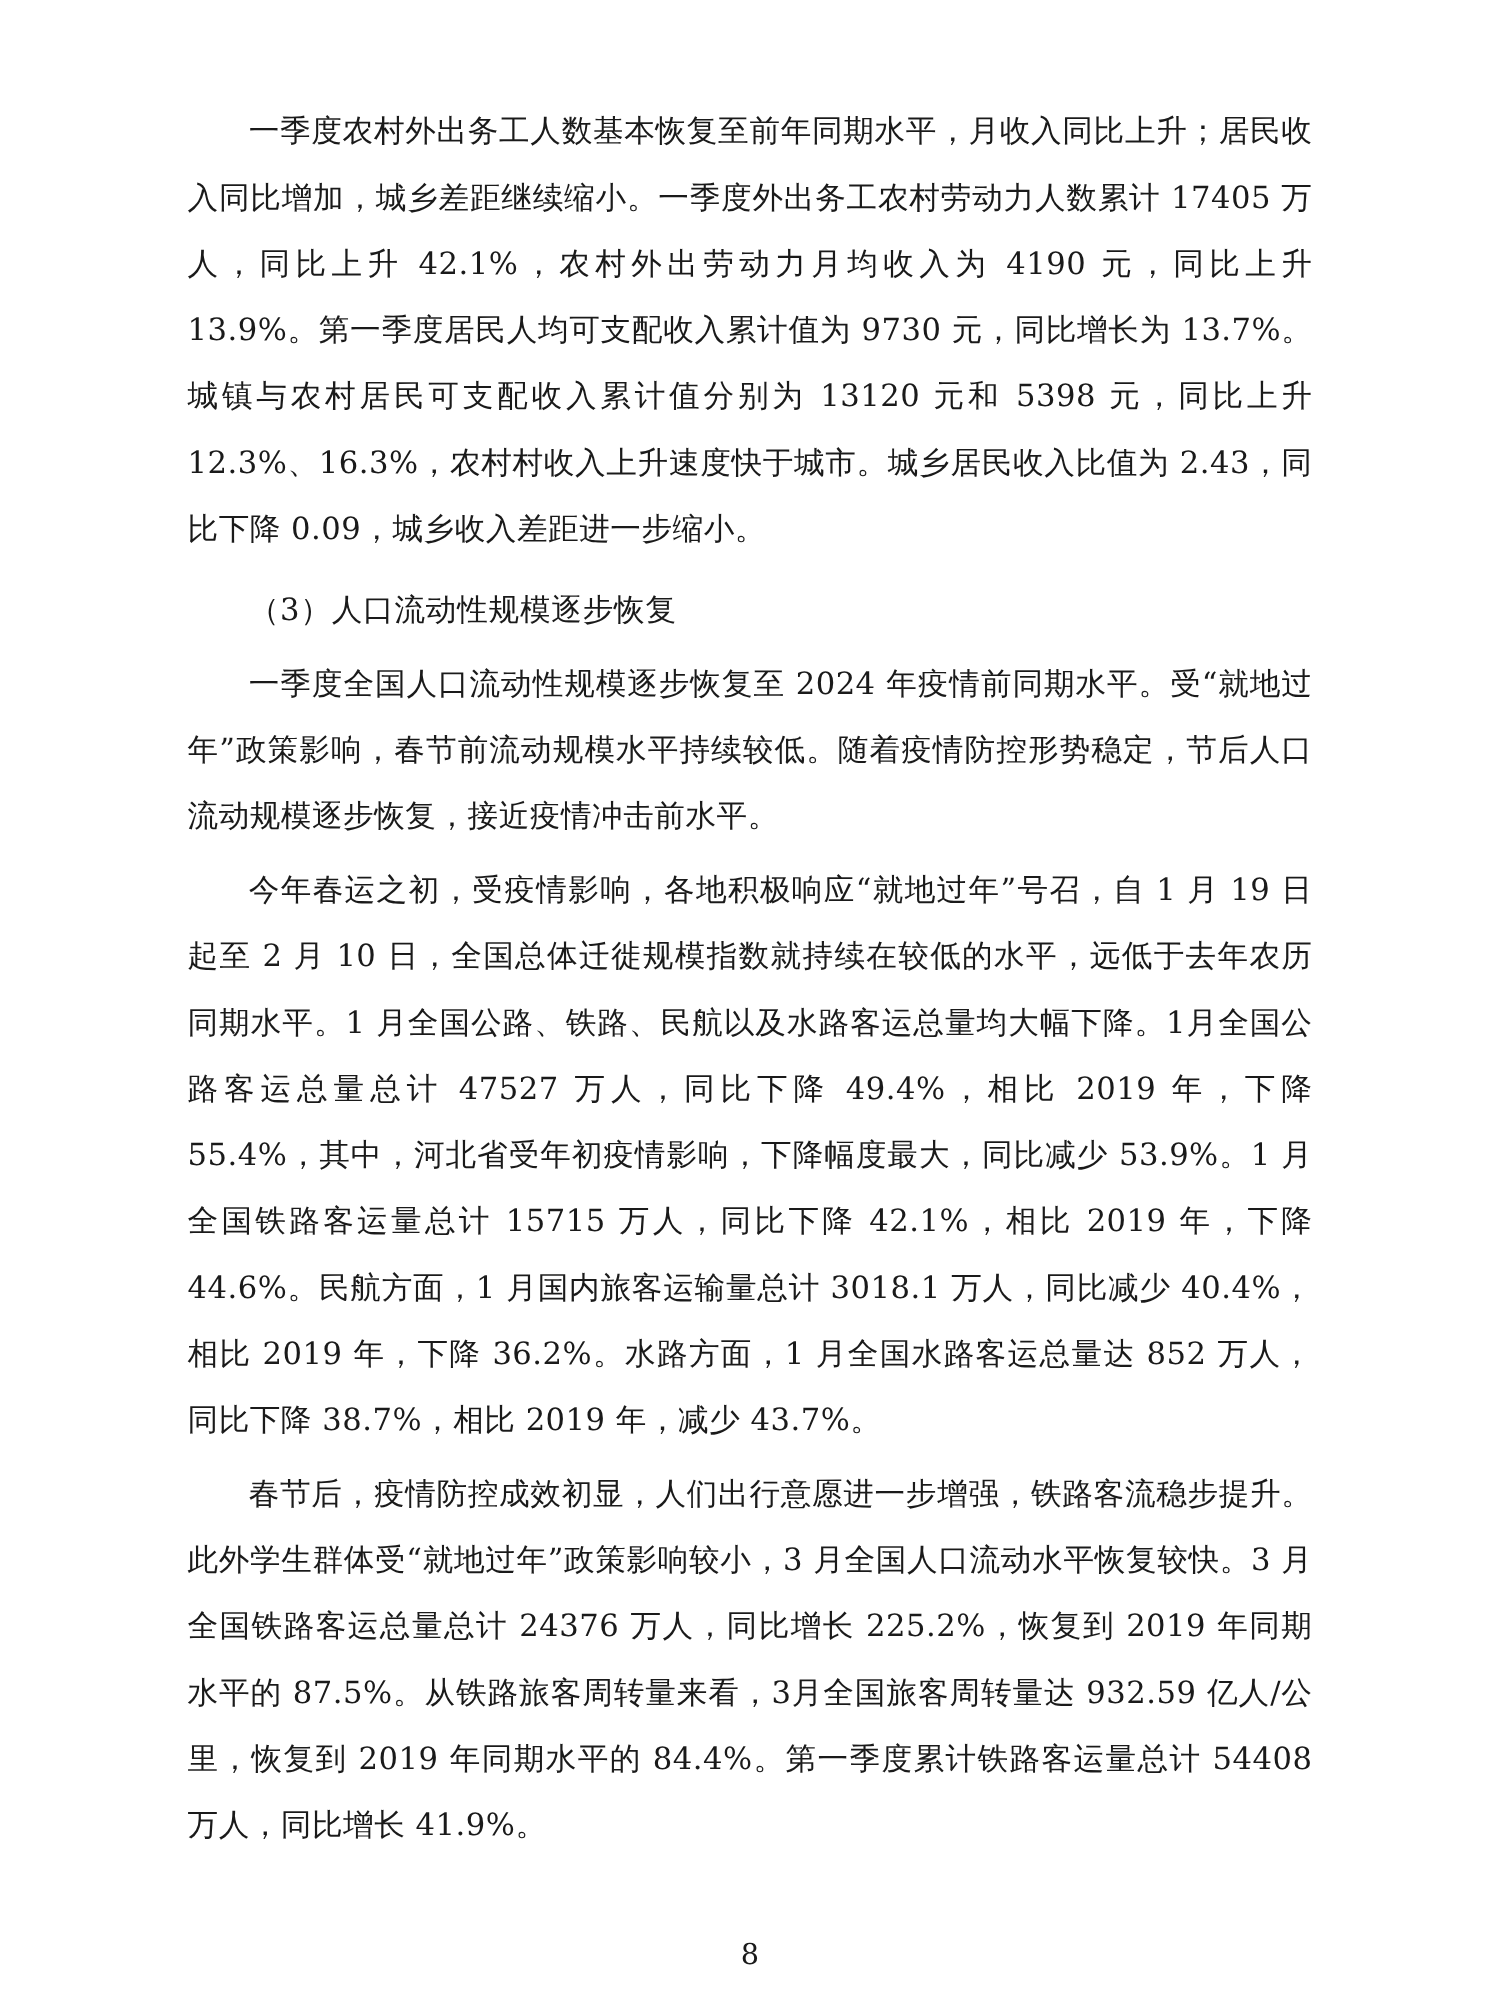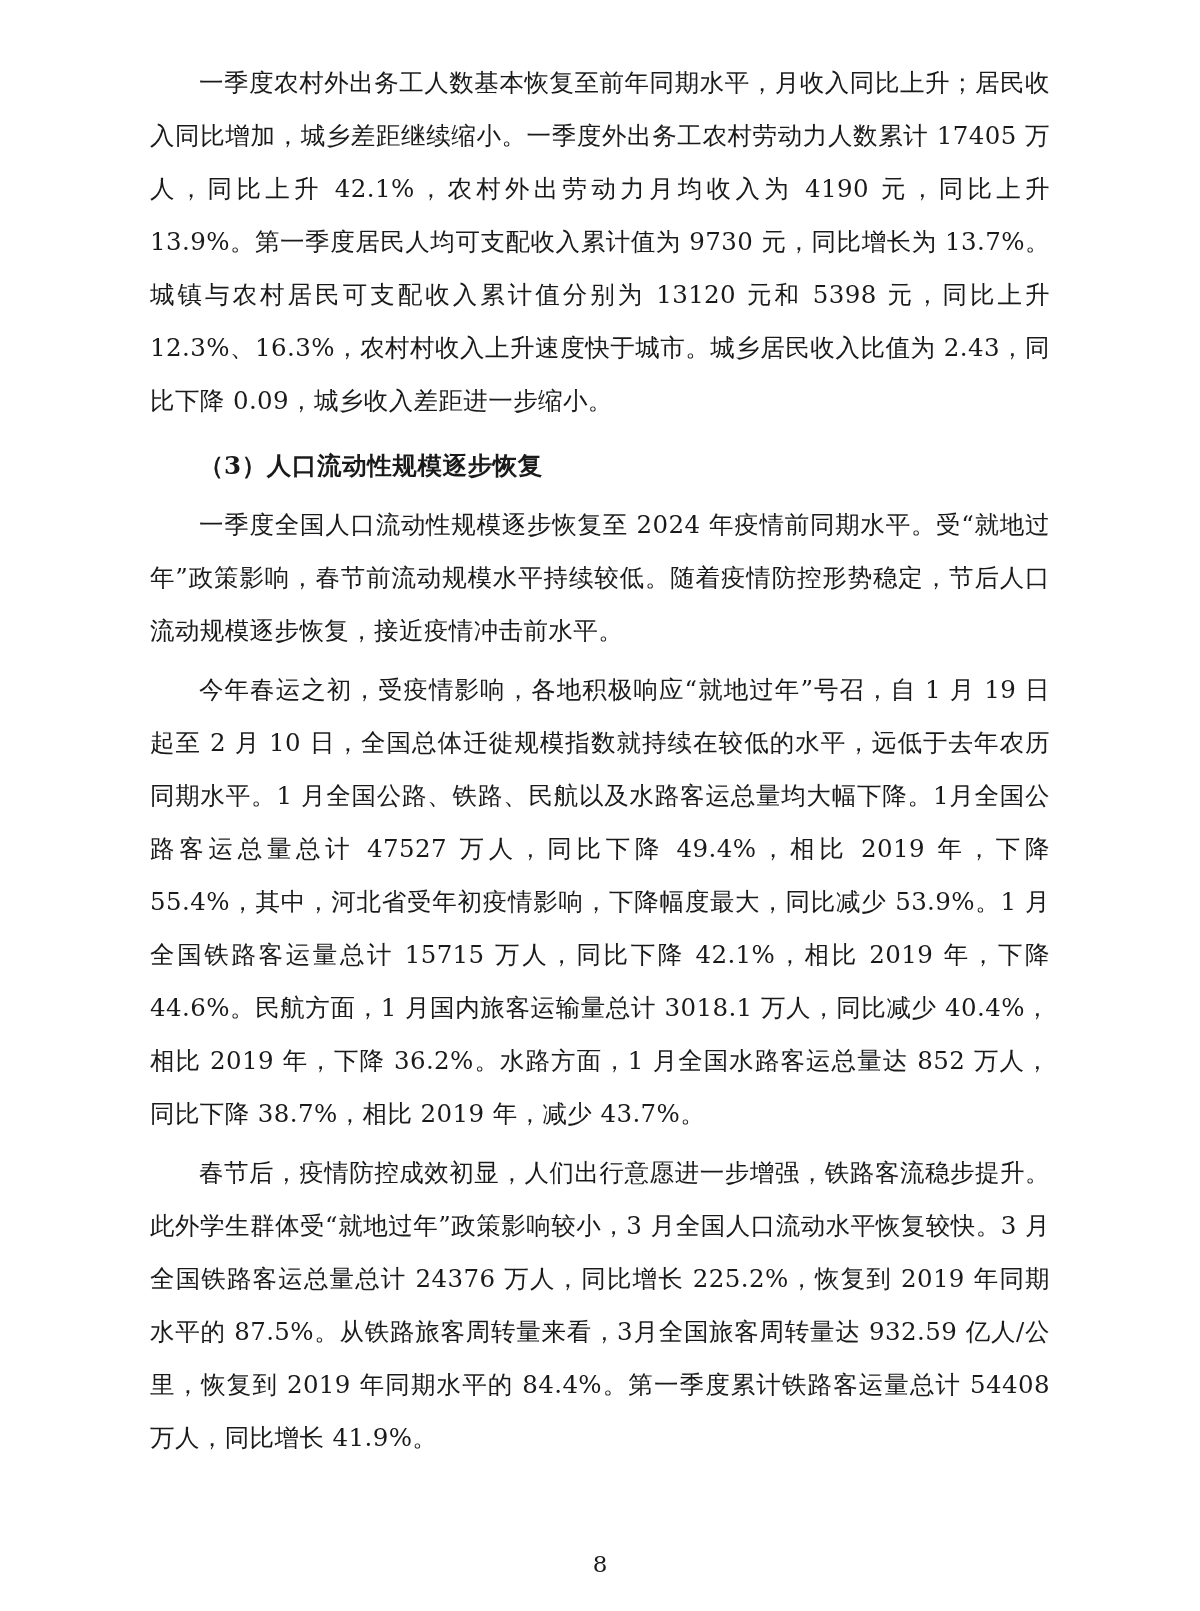--- a/index.html
+++ b/index.html
@@ -12,36 +12,36 @@
     height: 1611px;
     font-family: "DejaVu Serif", "Liberation Serif", serif;
     color: #1a1a1a;
     position: relative;
     overflow: hidden;
   }
   .page {
     box-sizing: border-box;
     width: 1200px;
     height: 1611px;
-    padding: 56px 150px 40px 150px;
+    padding: 78px 150px 40px 150px;
     position: relative;
   }
   .body-text {
     font-size: 24.5px;
     line-height: 53px;
     text-align: justify;
     text-justify: inter-ideograph;
     margin: 0 0 6px 0;
     letter-spacing: 0.4px;
     text-indent: 2em;
   }
   .heading {
     font-size: 24.5px;
     line-height: 53px;
-    font-weight: bold;
+    font-weight: normal;
     margin: 12px 0 6px 0;
     text-indent: 2em;
     letter-spacing: 0.6px;
   }
   .page-number {
     position: absolute;
     bottom: 34px;
     left: 0;
     width: 1200px;
     text-align: center;

